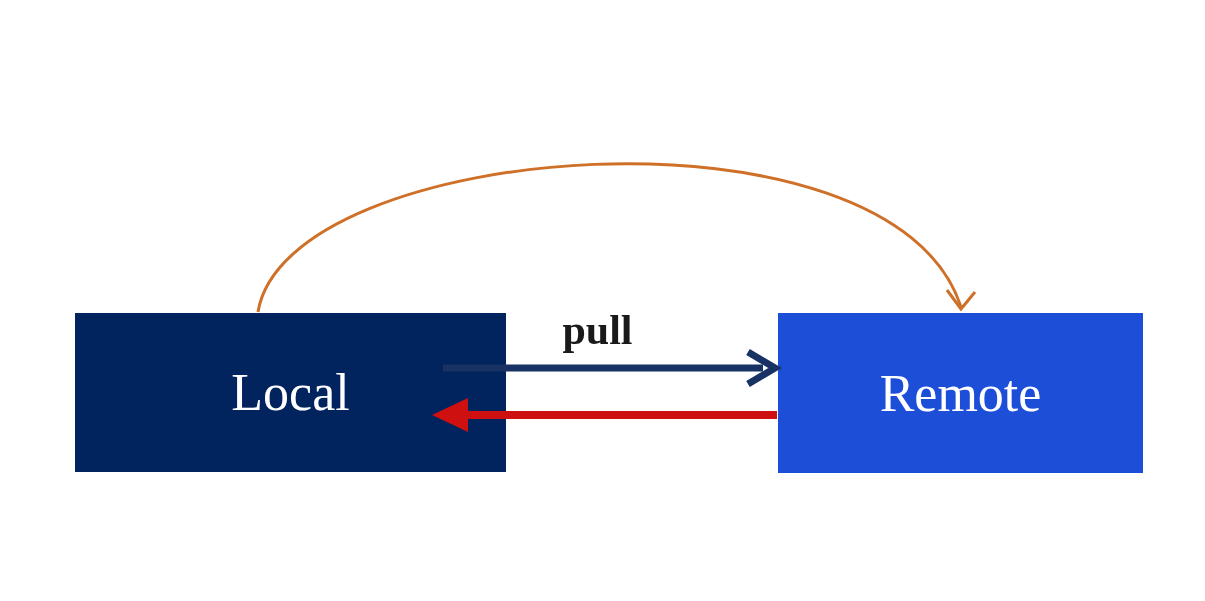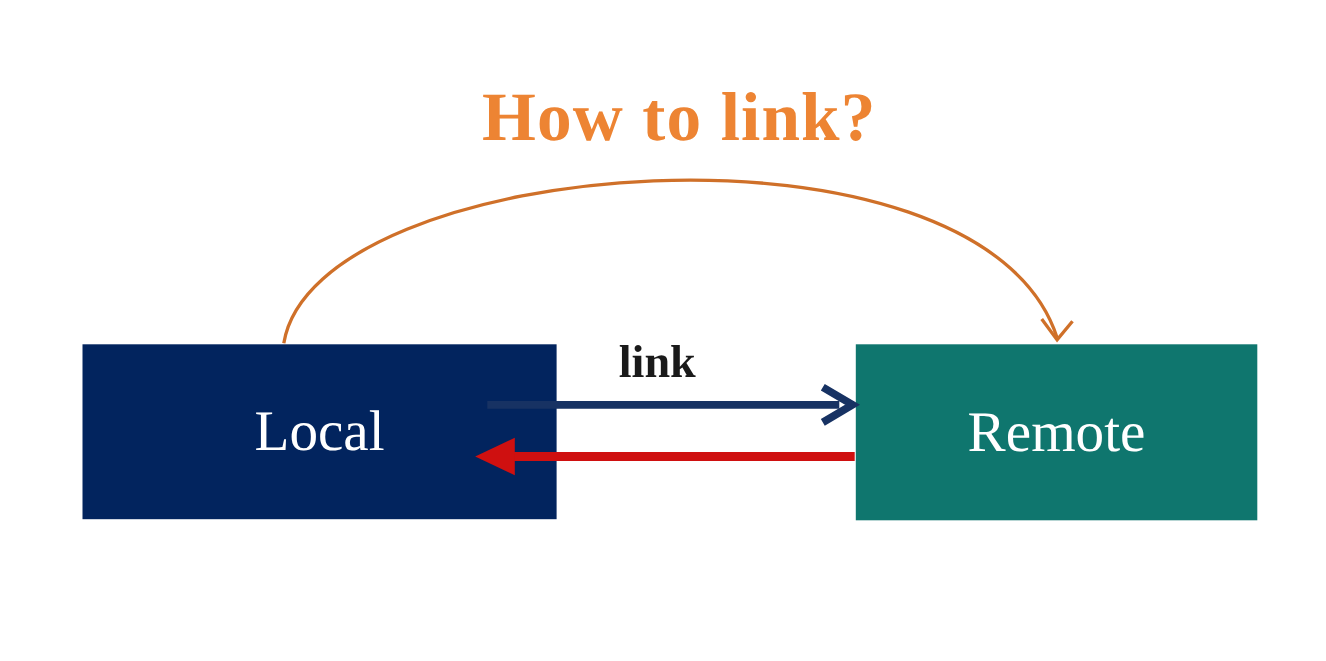--- a/index.html
+++ b/index.html
@@ -26,21 +26,21 @@
   .node {
     position: absolute;
     display: flex;
     align-items: center;
     justify-content: center;
     color: #ffffff;
     font-size: 52px;
     font-weight: normal;
   }
   .node-local  { left: 75px;  top: 313px; width: 431px; height: 159px; background: #02245e; }
-  .node-remote { left: 778px; top: 313px; width: 365px; height: 160px; background: #0f766e; text-align: center; }
+  .node-remote { left: 778px; top: 313px; width: 365px; height: 160px; background: #1d4ed8; text-align: center; }
   .arrows {
     position: absolute;
     left: 0; top: 0;
     width: 1205px; height: 601px;
     pointer-events: none;
   }
   .edge-label {
     position: absolute;
     left: 520px;
     width: 155px;
@@ -50,21 +50,20 @@
     white-space: nowrap;
   }
   .push-label { top: 306px; color: #1a1a1a; }
   .pull-label { top: 440px; color: #c00000; }
 </style>
 </head>
 <body>
 
 <div class="canvas">
 
-  <div class="title">How to link?</div>
 
   <div class="node node-local">
     <span>Local</span>
   </div>
 
   <div class="node node-remote">
     <span>Remote</span>
   </div>
 
   <svg class="arrows" viewBox="0 0 1205 601" xmlns="http://www.w3.org/2000/svg">
@@ -78,16 +77,16 @@
       <path d="M 443 368 H 763" fill="none" stroke-width="7" stroke="#173263"></path>
       <path d="M 748 352 L 775 368 L 748 384" fill="none" stroke-width="7" stroke="#173263"></path>
     </g>
 
     <g>
       <path d="M 777 415 H 462" fill="none" stroke-width="8" stroke="#cf1010"></path>
       <polygon points="432,415 468,398 468,432" fill="#cf1010"></polygon>
     </g>
   </svg>
 
-  <div class="edge-label push-label">link</div>
+  <div class="edge-label push-label">pull</div>
 
 
 </div>
 
 </body></html>

